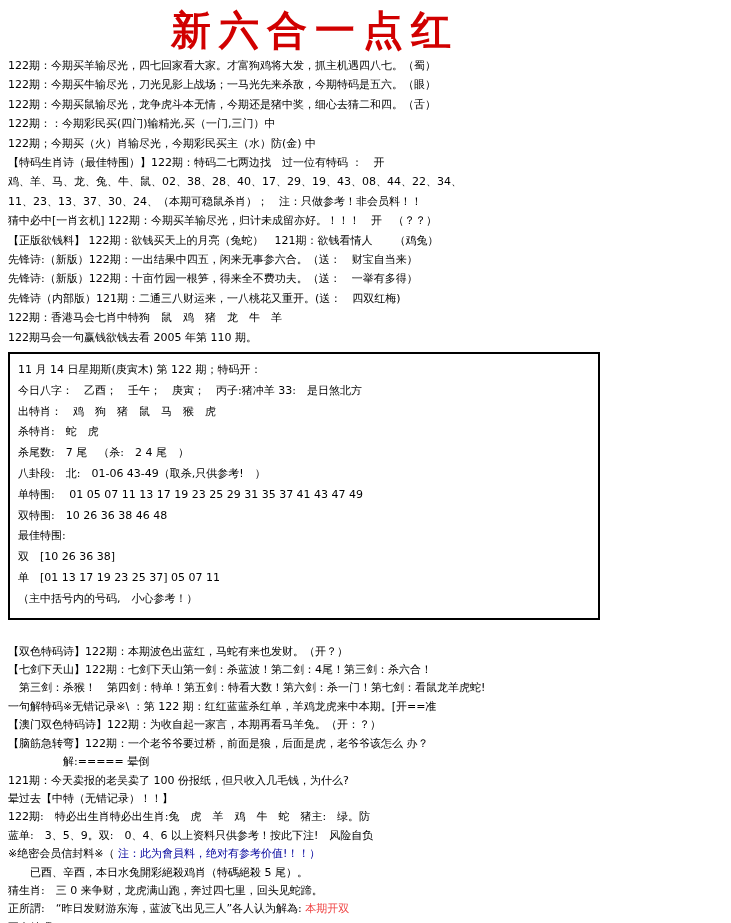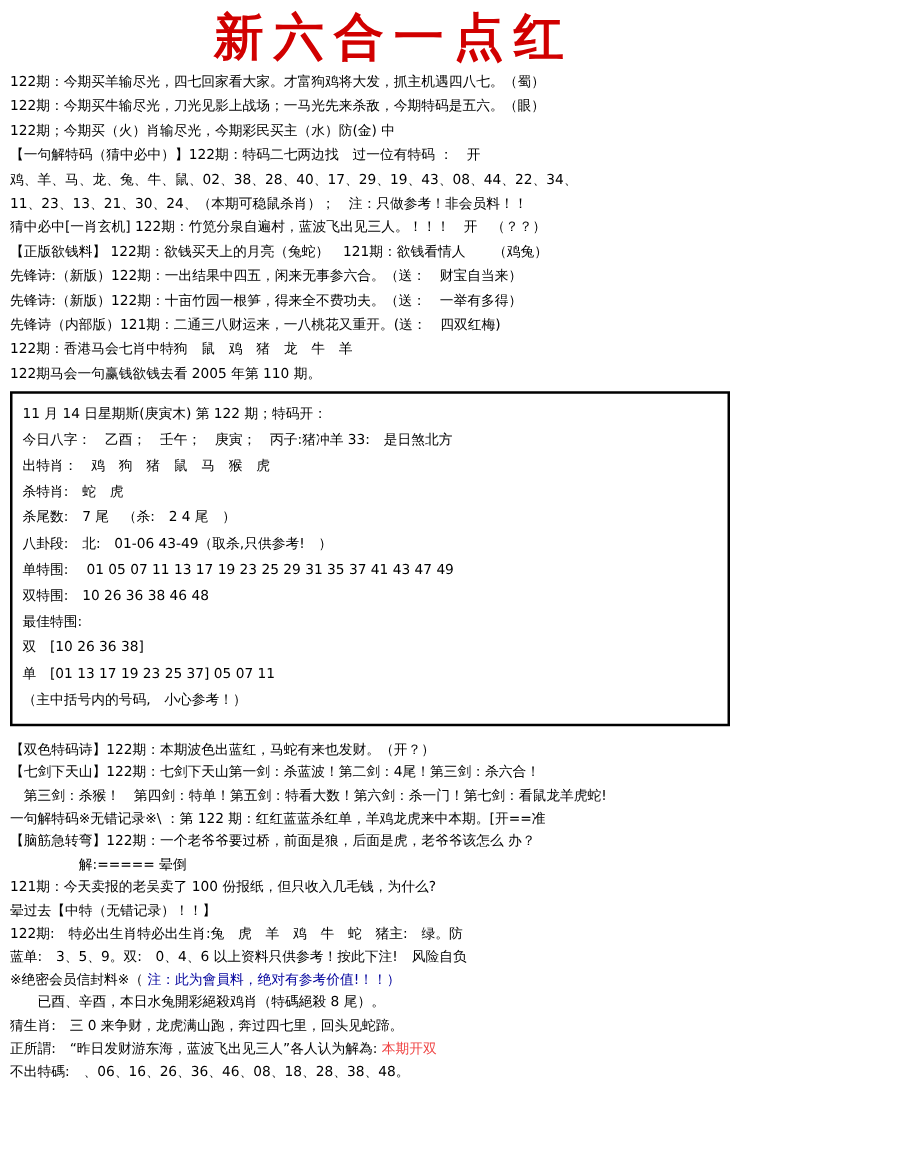--- a/index.html
+++ b/index.html
@@ -20,41 +20,43 @@
     padding-top:6px;
     letter-spacing:8px;
   }
   .content { padding:2px 4px 0 8px; font-size:11px; }
   .line { white-space:pre-wrap; }
   .top-lines .line { line-height:19.4px; }
   .bottom-lines .line { line-height:18.4px; }
   .info-box {
     border:2px solid #000000;
     width:558px;
-    margin:3px 0 8px 0;
-    padding:6px 6px 8px 8px;
+    margin:3px 0 21px 0;
+    padding:6px 22px 8px 8px;
   }
   .info-box .line { line-height:20.8px; }
   .c-blue { color:#00009c; }
   .c-red { color:#e02525; }
 </style>
 </head>
 <body style="background: rgb(255, 255, 255); color: rgb(0, 0, 0);">
 
 <div class="page">
   <div class="title" title="新六合一点红" style="color: rgb(209, 0, 0);">新六合一点红</div>
 
   <div class="content top-lines">
       <div class="line"><span>122期：今期买羊输尽光，四七回家看大家。才富狗鸡将大发，抓主机遇四八七。（蜀）</span></div>
       <div class="line"><span>122期：今期买牛输尽光，刀光见影上战场；一马光先来杀敌，今期特码是五六。（眼）</span></div>
+      <div class="line"><span>122期：今期买鼠输尽光，龙争虎斗本无情，今期还是猪中奖，细心去猜二和四。（舌）</span></div>
+      <div class="line"><span>122期：：今期彩民买(四门)输精光,买（一门,三门）中</span></div>
       <div class="line"><span>122期；今期买（火）肖输尽光，今期彩民买主（水）防(金) 中</span></div>
-      <div class="line"><span>【一句解特码（猜中必中）】122期：特码二七两边找　过一位有特码 ：　开</span></div>
+      <div class="line"><span>【特码生肖诗（最佳特围）】122期：特码二七两边找　过一位有特码 ：　开</span></div>
       <div class="line"><span>鸡、羊、马、龙、兔、牛、鼠、02、38、28、40、17、29、19、43、08、44、22、34、</span></div>
-      <div class="line"><span>11、23、13、21、30、24、（本期可稳鼠杀肖）；　注：只做参考！非会员料！！</span></div>
-      <div class="line"><span>猜中必中[一肖玄机] 122期：竹笕分泉自遍村，蓝波飞出见三人。！！！　开　（？？）</span></div>
+      <div class="line"><span>11、23、13、37、30、24、（本期可稳鼠杀肖）；　注：只做参考！非会员料！！</span></div>
+      <div class="line"><span>猜中必中[一肖玄机] 122期：今期买羊输尽光，归计未成留亦好。！！！　开　（？？）</span></div>
       <div class="line"><span>【正版欲钱料】 122期：欲钱买天上的月亮（兔蛇）　121期：欲钱看情人　　（鸡兔）</span></div>
       <div class="line"><span>先锋诗:（新版）122期：一出结果中四五，闲来无事参六合。（送：　财宝自当来）</span></div>
       <div class="line"><span>先锋诗:（新版）122期：十亩竹园一根笋，得来全不费功夫。（送：　一举有多得）</span></div>
       <div class="line"><span>先锋诗（内部版）121期：二通三八财运来，一八桃花又重开。(送：　四双红梅)</span></div>
       <div class="line"><span>122期：香港马会七肖中特狗　鼠　鸡　猪　龙　牛　羊</span></div>
       <div class="line"><span>122期马会一句赢钱欲钱去看 2005 年第 110 期。</span></div>
     </div>
 
   <div class="content">
     <div class="info-box">
@@ -71,25 +73,26 @@
         <div class="line"><span>单　[01 13 17 19 23 25 37] 05 07 11</span></div>
         <div class="line"><span>（主中括号内的号码,　小心参考！）</span></div>
       </div>
   </div>
 
   <div class="content bottom-lines">
       <div class="line"><span>【双色特码诗】122期：本期波色出蓝红，马蛇有来也发财。（开？）</span></div>
       <div class="line"><span>【七剑下天山】122期：七剑下天山第一剑：杀蓝波！第二剑：4尾！第三剑：杀六合！</span></div>
       <div class="line"><span>　第三剑：杀猴！　第四剑：特单！第五剑：特看大数！第六剑：杀一门！第七剑：看鼠龙羊虎蛇!</span></div>
       <div class="line"><span>一句解特码※无错记录※\ ：第 122 期：红红蓝蓝杀红单，羊鸡龙虎来中本期。[开==准</span></div>
+      <div class="line"><span>【澳门双色特码诗】122期：为收自起一家言，本期再看马羊兔。（开：？）</span></div>
       <div class="line"><span>【脑筋急转弯】122期：一个老爷爷要过桥，前面是狼，后面是虎，老爷爷该怎么 办？</span></div>
       <div class="line"><span>　　　　　解:===== 晕倒</span></div>
       <div class="line"><span>121期：今天卖报的老吴卖了 100 份报纸，但只收入几毛钱，为什么?</span></div>
       <div class="line"><span>晕过去【中特（无错记录）！！】</span></div>
       <div class="line"><span>122期:　特必出生肖特必出生肖:兔　虎　羊　鸡　牛　蛇　猪主:　绿。防</span></div>
       <div class="line"><span>蓝单:　3、5、9。双:　0、4、6 以上资料只供参考！按此下注!　风险自负</span></div>
       <div class="line"><span>※绝密会员信封料※（ </span><span class="c-blue" style="color: rgb(0, 0, 156);">注：此为會員料，绝对有参考价值!！！）</span></div>
-      <div class="line"><span>　　已酉、辛酉，本日水兔開彩絕殺鸡肖（特碼絕殺 8 尾）。</span></div>
+      <div class="line"><span>　　已酉、辛酉，本日水兔開彩絕殺鸡肖（特碼絕殺 5 尾）。</span></div>
       <div class="line"><span>猜生肖:　三 0 来争财，龙虎满山跑，奔过四七里，回头见蛇蹄。</span></div>
       <div class="line"><span>正所謂:　“昨日发财游东海，蓝波飞出见三人”各人认为解為: </span><span class="c-red" style="color: #ef4444;">本期开双</span></div>
       <div class="line"><span>不出特碼:　、06、16、26、36、46、08、18、28、38、48。</span></div>
     </div>
 </div>
 
 </body></html>

